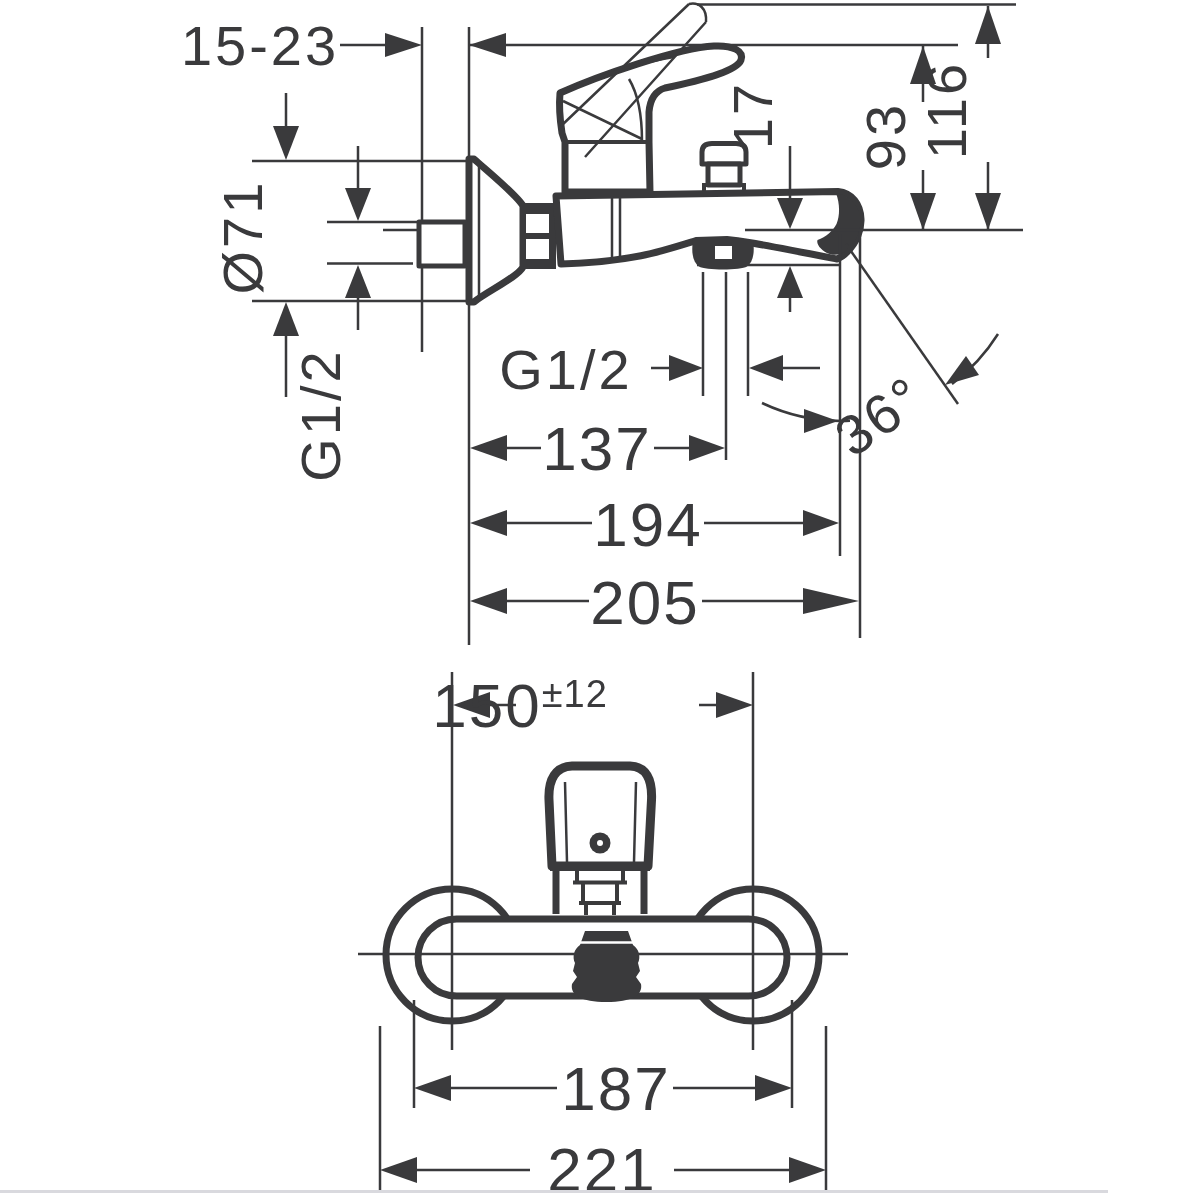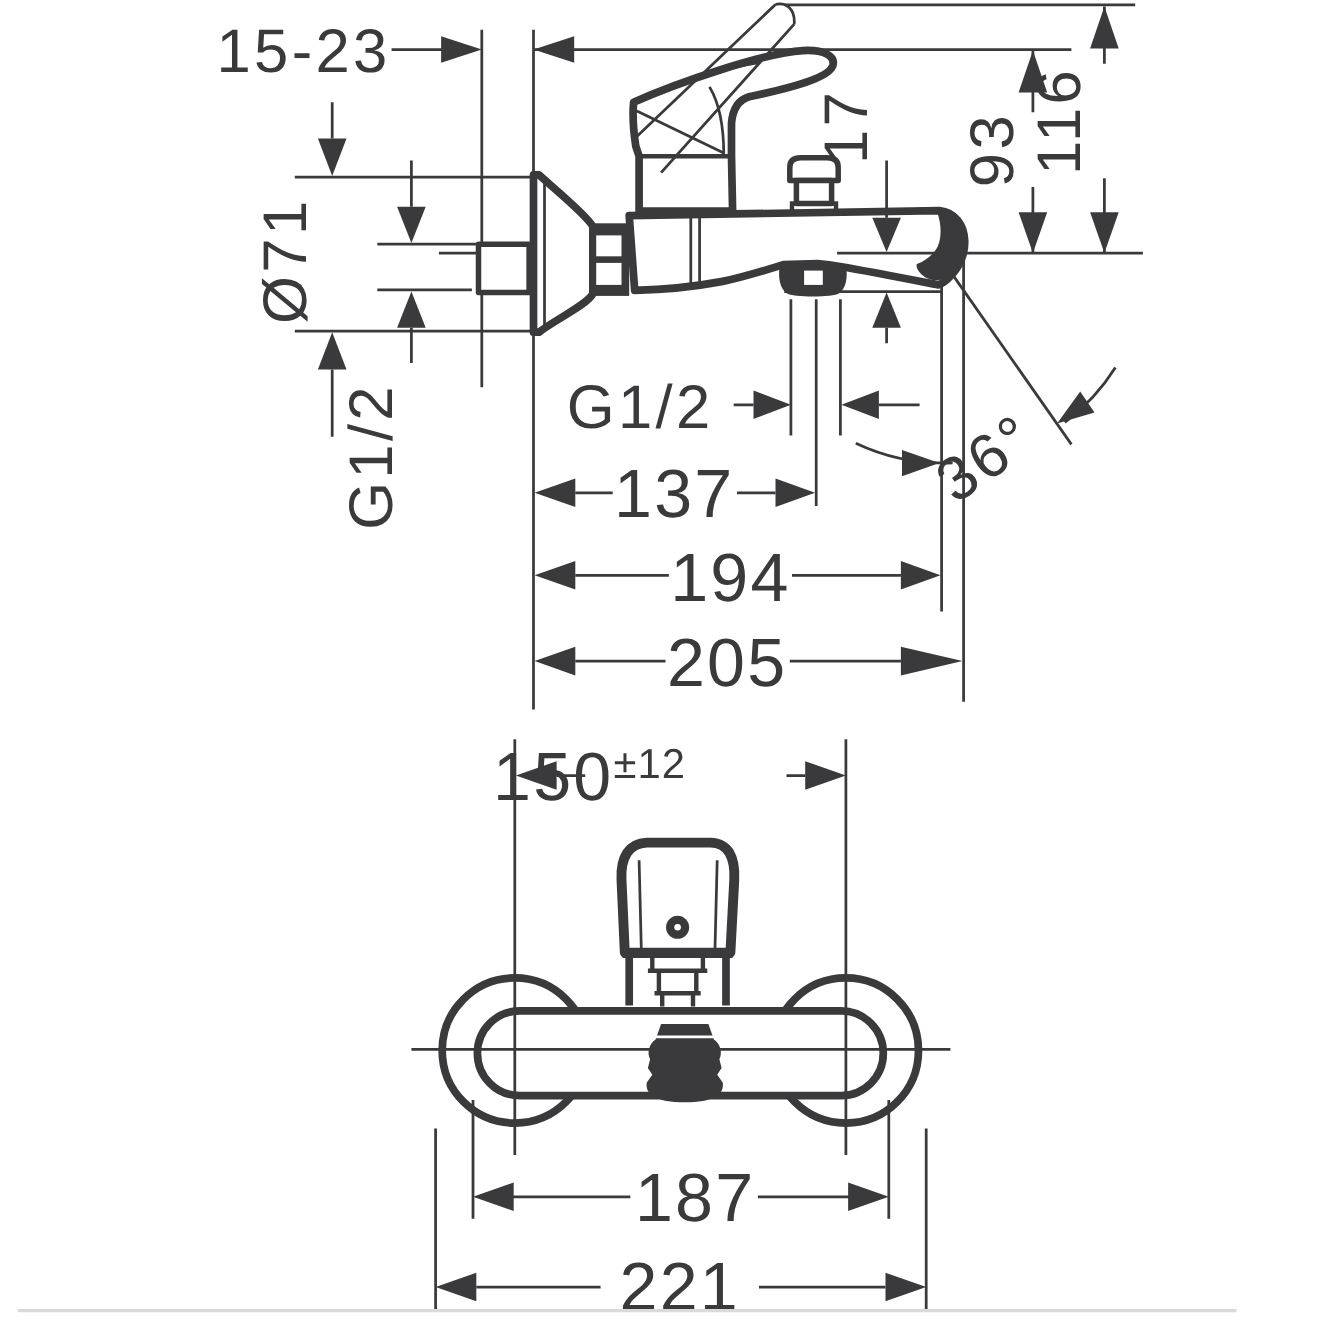--- a/index.html
+++ b/index.html
@@ -1,16 +1,16 @@
 <!DOCTYPE html>
 <html><head>
 <meta charset="utf-8">
 <style>
   html,body { margin:0; padding:0; background:#ffffff; }
-  .stage { position:relative; width:1108px; height:1200px; background:#ffffff; overflow:hidden;margin-left:16px; }
+  .stage { position:relative; width:1108px; height:1200px; background:#ffffff; overflow:hidden; }
   svg { display:block; }
   svg text { font-family:"Liberation Sans","DejaVu Sans",sans-serif; fill:#3a3a3c; }
   .tl { font-size:62px; letter-spacing:2px; text-anchor:middle; }
   .tm { font-size:56px; letter-spacing:3px; text-anchor:middle; }
   .ln  { stroke:#3a3a3c; stroke-width:2.5; fill:none; }
   .ol  { stroke:#3a3a3c; stroke-width:7;   fill:#ffffff; stroke-linejoin:round; }
   .ol5 { stroke:#3a3a3c; stroke-width:5;   fill:#ffffff; stroke-linejoin:round; }
   .det { stroke:#3a3a3c; stroke-width:2.5; fill:none; }
   .d4  { stroke:#3a3a3c; stroke-width:4;   fill:none; }
   .fl  { fill:#3a3a3c; stroke:none; }

